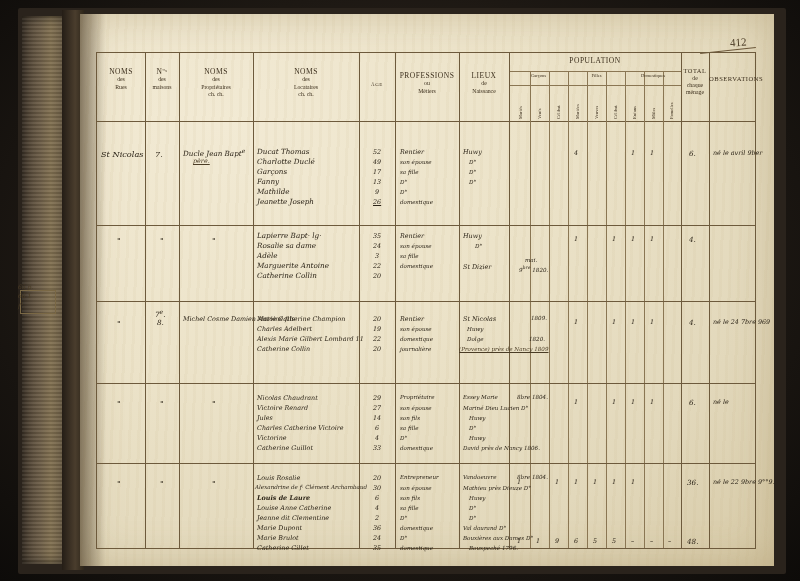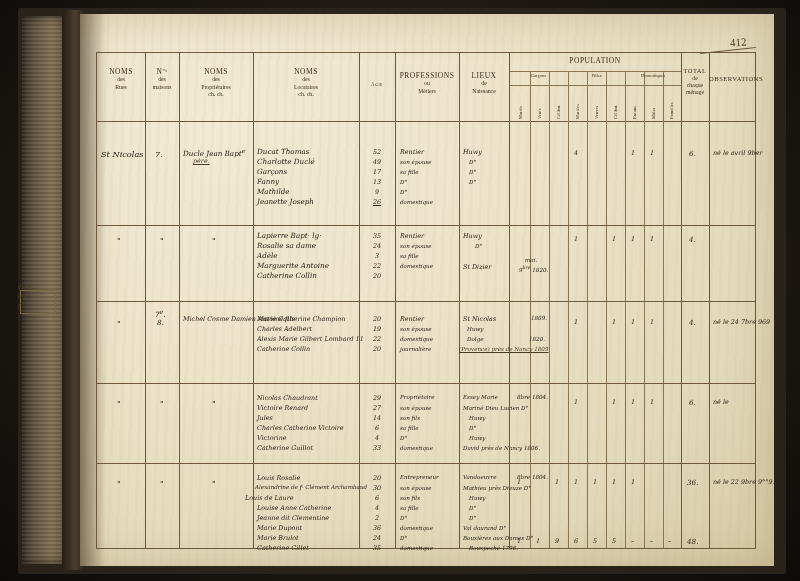--- a/index.html
+++ b/index.html
@@ -330,21 +330,21 @@
       <div class="hand h7 ink" style="left:553px;top:345px;">1</div>
       <div class="hand h8 ink" style="left:592px;top:345px;">6.</div>
       <div class="hand h7 ink" style="left:616px;top:345px;">né le</div>
 
       <div class="hand h9 ink" style="left:20px;top:425px;">"</div>
       <div class="hand h9 ink" style="left:63px;top:425px;">"</div>
       <div class="hand h9 ink" style="left:115px;top:425px;">"</div>
 
       <div class="hand h7 ink" style="left:160px;top:421px;">Louis Rosalie</div>
       <div class="hand h6 ink" style="left:158px;top:431px;">Alexandrine de f· Clément Archambaud</div>
-      <div class="hand h7 ink" style="left:148px;top:441px;">Louis de Laure</div>
+      <div class="hand h7 ink" style="left:160px;top:441px;font-weight:bold;">Louis de Laure</div>
       <div class="hand h7 ink" style="left:160px;top:451px;">Louise Anne Catherine</div>
       <div class="hand h7 ink" style="left:160px;top:461px;">Jeanne dit Clementine</div>
       <div class="hand h7 ink" style="left:160px;top:471px;">Marie Dupont</div>
       <div class="hand h7 ink" style="left:160px;top:481px;">Marie Brulot</div>
       <div class="hand h7 ink" style="left:160px;top:491px;">Catherine Gillet</div>
 
       <div class="hand h7 ink" style="left:276px;top:421px;">20</div>
       <div class="hand h7 ink" style="left:276px;top:431px;">30</div>
       <div class="hand h7 ink" style="left:278px;top:441px;">6</div>
       <div class="hand h7 ink" style="left:278px;top:451px;">4</div>

